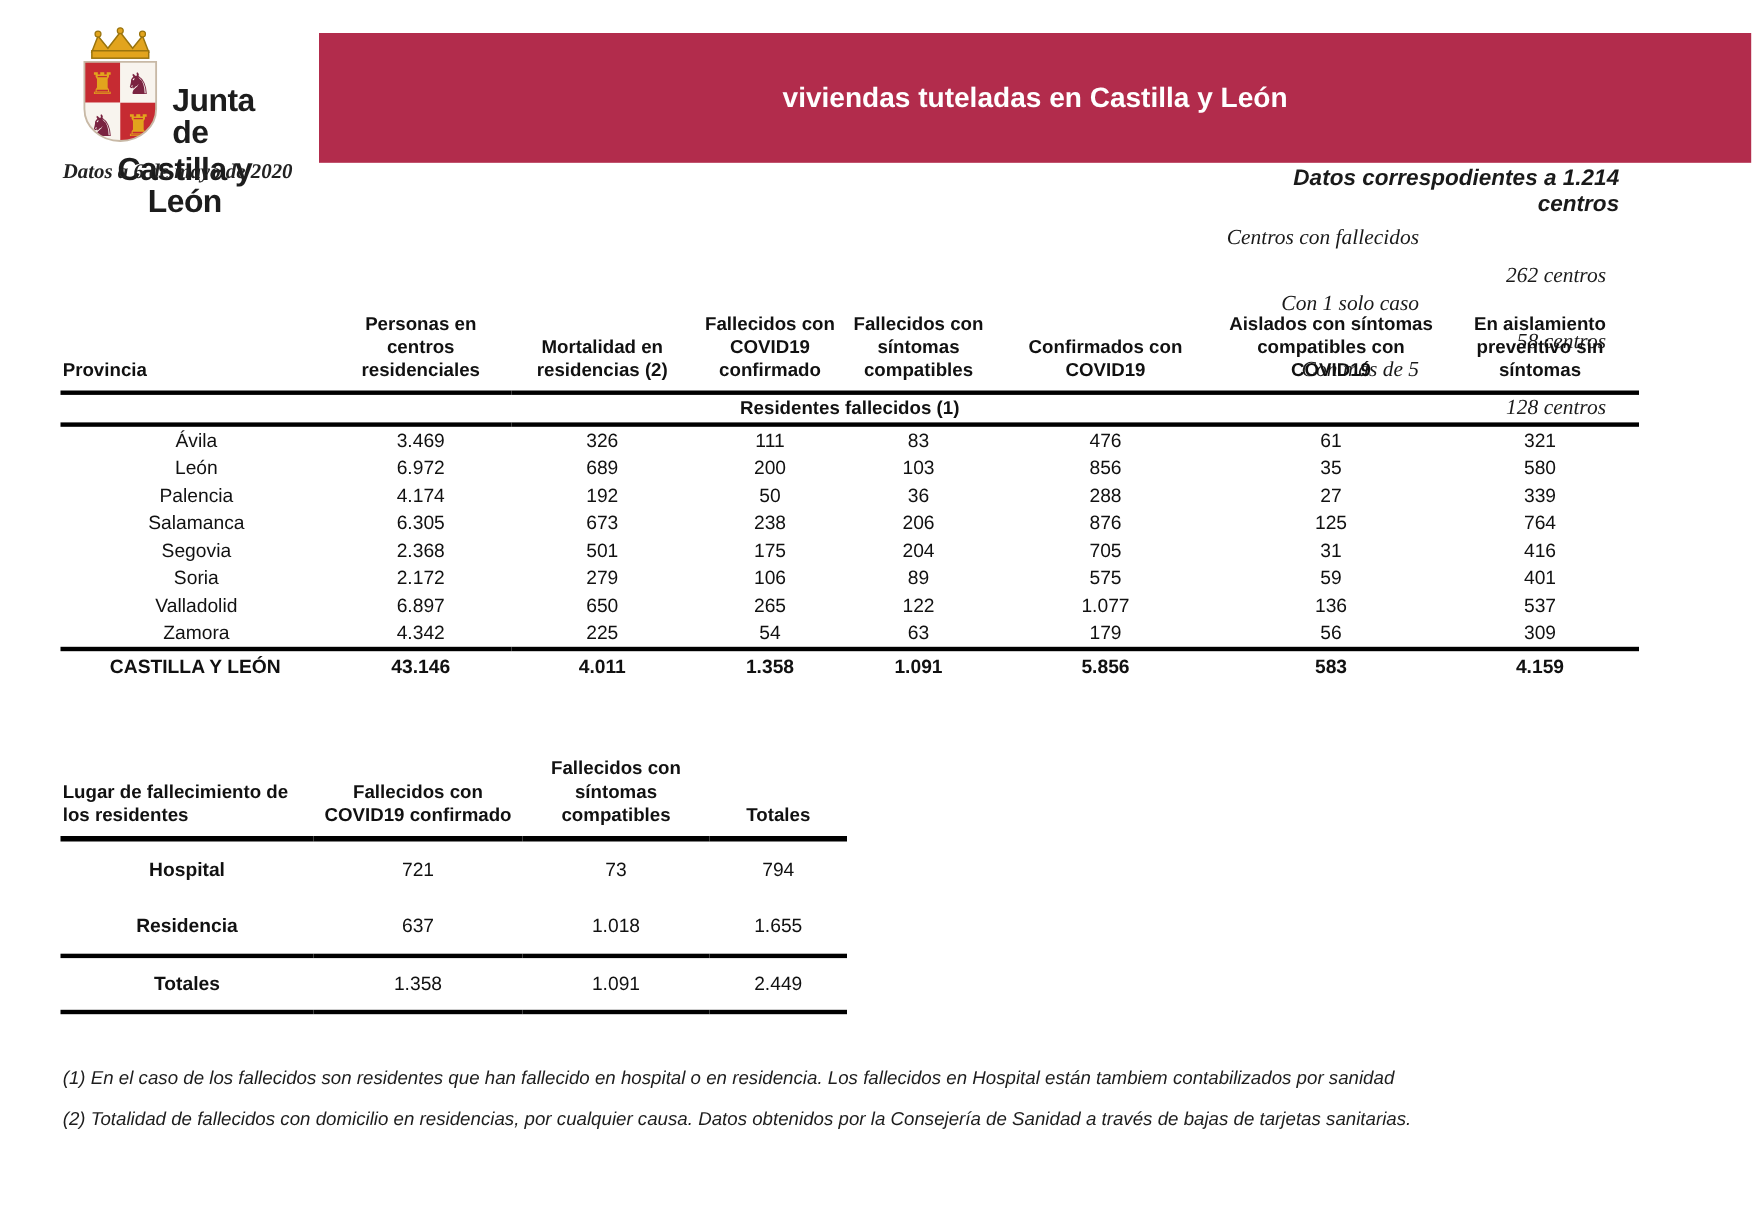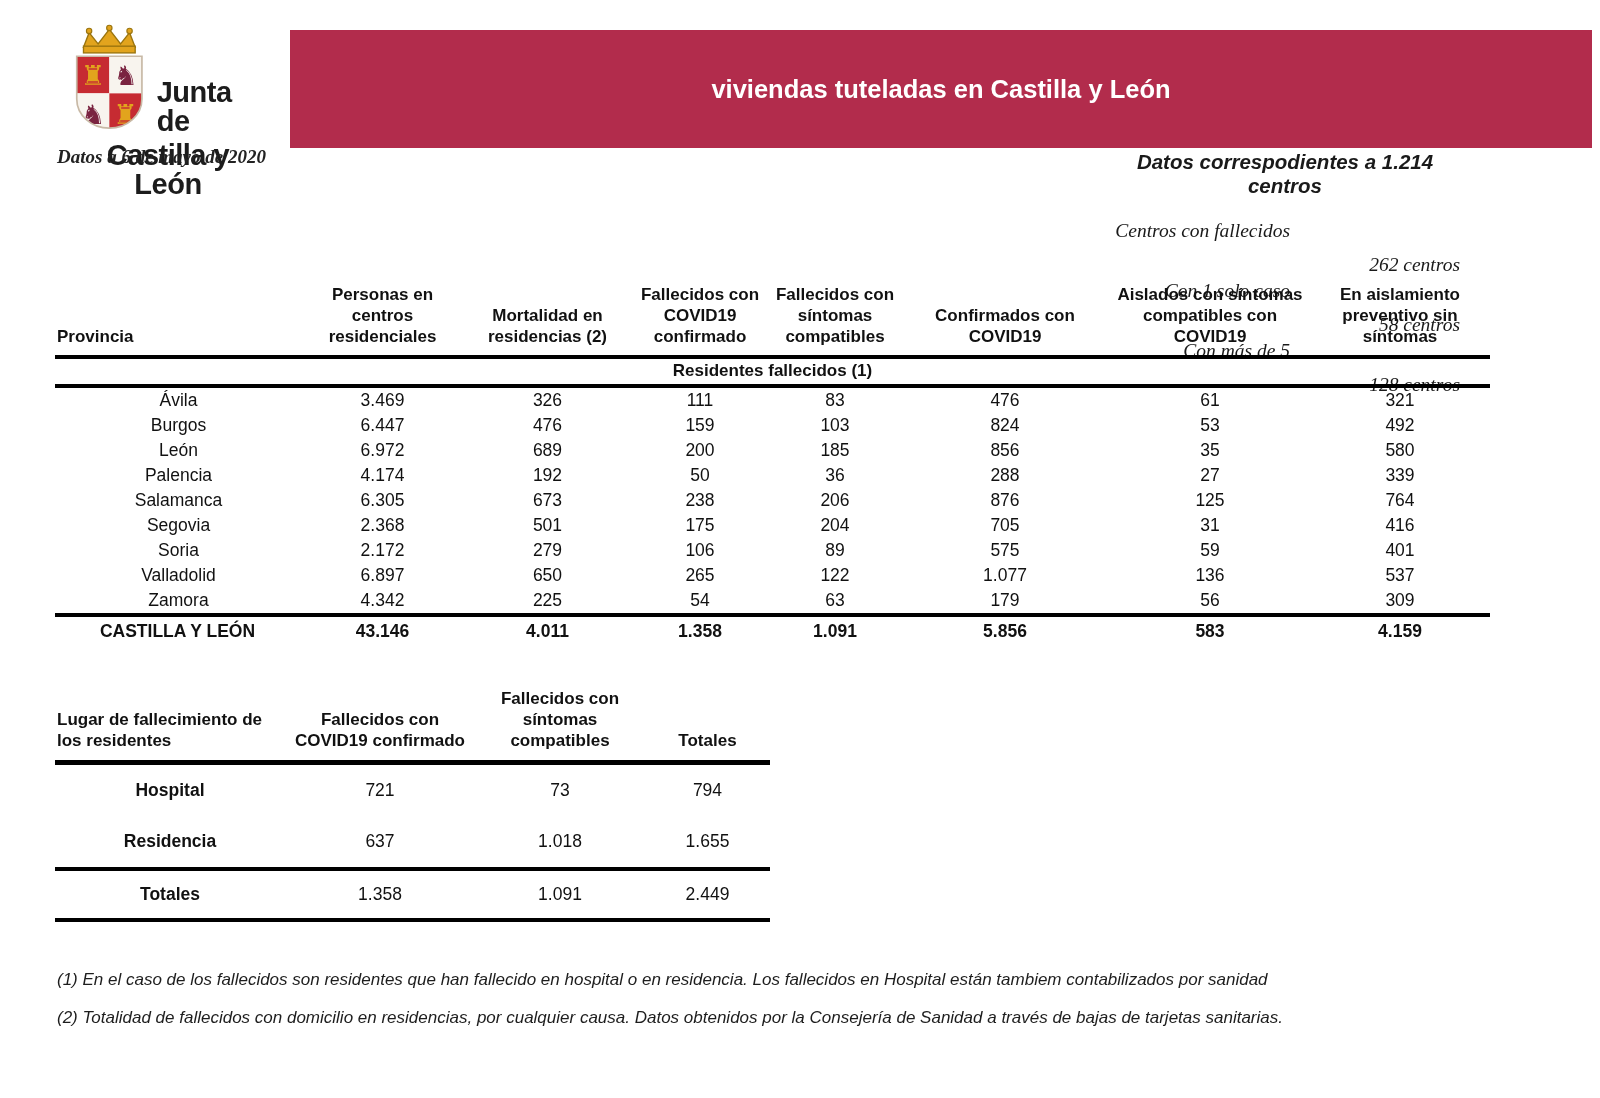--- a/index.html
+++ b/index.html
@@ -20,21 +20,21 @@
 
   
   #banner{
     left:290px;top:30px;width:1302px;height:118px;background:#b22c4c;
     display:flex;flex-direction:column;justify-content:center;align-items:center;
     color:#fff;font-weight:bold;font-size:25.5px;line-height:37px;text-align:center;
   }
 
   
   #summary{left:1098px;top:150px;width:374px;}
-  .summary-title{font-weight:bold;font-style:italic;font-size:20.5px;text-align:center;color:#1a1a1a;margin-bottom:20px;}
+  .summary-title{font-weight:bold;font-style:italic;font-size:20.5px;text-align:right;color:#1a1a1a;margin-bottom:6px;}
   .summary-row{display:flex;font-family:"Liberation Serif",serif;font-style:italic;font-size:19.5px;line-height:26px;color:#1a1a1a;}
   .summary-label{width:192px;text-align:right;}
   .summary-value{flex:1;text-align:right;padding-right:12px;margin-top:34px;}
 
   
   #table1-wrap{left:55px;top:284px;}
   table{border-collapse:collapse;table-layout:fixed;}
   #table1{width:1435px;}
   #table1 th{
     font-size:17px;font-weight:bold;vertical-align:bottom;text-align:center;
@@ -152,35 +152,25 @@
     <td class="prov">Ávila</td>
     <td>3.469</td>
     <td>326</td>
     <td>111</td>
     <td>83</td>
     <td>476</td>
     <td>61</td>
     <td>321</td>
   </tr>
   <tr class="data">
-    <td class="prov">Burgos</td>
-    <td>6.447</td>
-    <td>476</td>
-    <td>159</td>
-    <td>103</td>
-    <td>824</td>
-    <td>53</td>
-    <td>492</td>
-  </tr>
-  <tr class="data">
     <td class="prov">León</td>
     <td>6.972</td>
     <td>689</td>
     <td>200</td>
-    <td>185</td>
+    <td>103</td>
     <td>856</td>
     <td>35</td>
     <td>580</td>
   </tr>
   <tr class="data">
     <td class="prov">Palencia</td>
     <td>4.174</td>
     <td>192</td>
     <td>50</td>
     <td>36</td>

